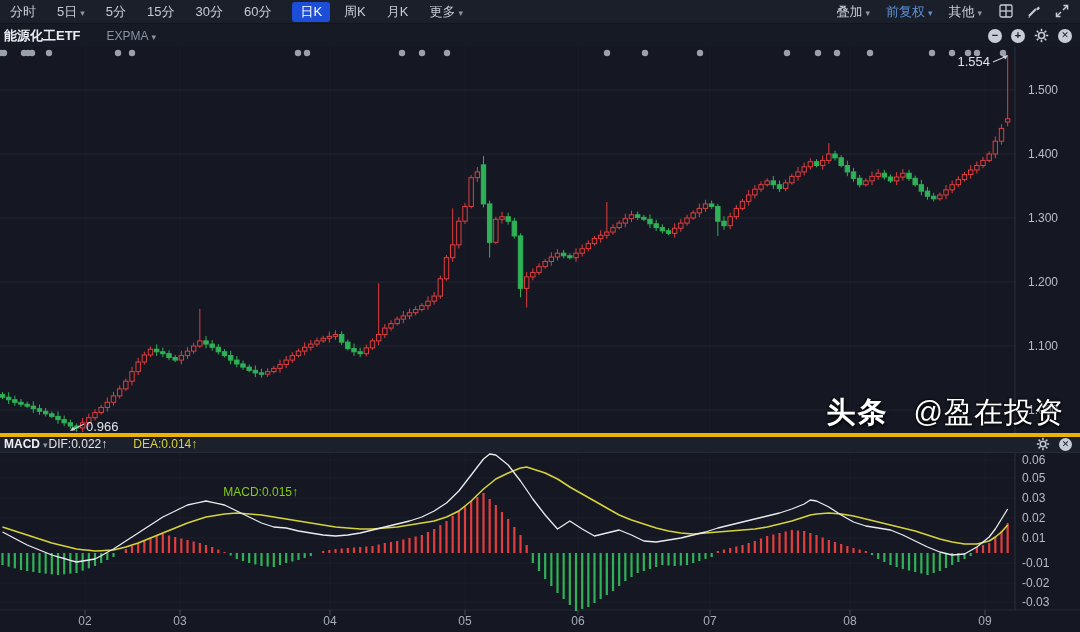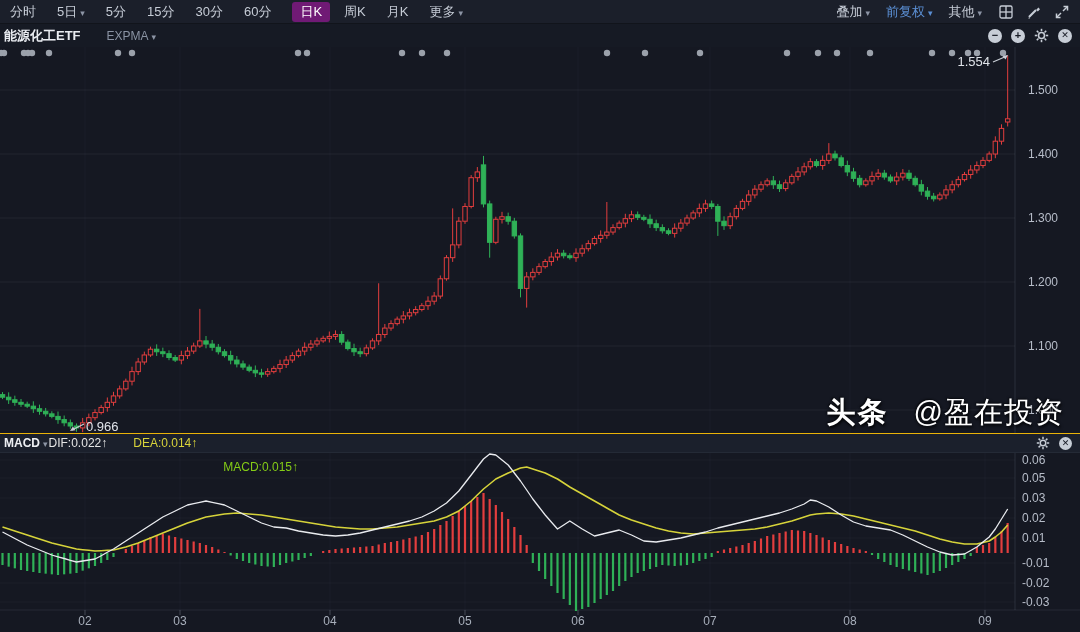--- a/index.html
+++ b/index.html
@@ -3,38 +3,38 @@
 <meta charset="utf-8">
 <style>
   html,body{margin:0;padding:0;background:#151822;width:1080px;height:632px;overflow:hidden;
     font-family:"Liberation Sans","DejaVu Sans",sans-serif;-webkit-font-smoothing:antialiased;}
   #stage{position:relative;width:1080px;height:448px;background:#151822;}
   
   .row1{position:absolute;left:0;top:0;width:1080px;height:24px;background:#1b1f2a;
     display:flex;align-items:center;font-size:13px;color:#c6ccd6;box-sizing:border-box;
     padding:0 10px;border-bottom:1px solid rgba(0,0,0,.35);z-index:5;}
   .row1 .item{margin-right:21px;cursor:default;white-space:nowrap;}
-  .row1 .item.selected{background:#701a75;color:#fff;padding:1px 8px;border-radius:3px;margin-right:14px;}
+  .row1 .item.selected{background:#1d4ed8;color:#fff;padding:1px 8px;border-radius:3px;margin-right:14px;}
   .caret{font-size:9px;color:#8d95a5;margin-left:3px;}
   .accent{color:#5b8fd4;}
   .accent .caret{color:#5b8fd4;}
-  .r1right{margin-left:auto;display:flex;align-items:center;}
+  .r1right{margin-left:auto;display:flex;align-items:flex-start;}
   .r1right .item{margin-right:16px;}
   .iconbtn{display:inline-flex;align-items:center;justify-content:center;margin-right:12px;}
   .iconbtn:last-child{margin-right:0;}
   
   .row2{position:absolute;left:0;top:24px;width:1080px;height:23px;background:#161a24;
     display:flex;align-items:center;box-sizing:border-box;padding:0 8px 0 4px;z-index:5;}
   .title{font-size:13px;font-weight:bold;color:#e9ecf1;}
   .indicator{font-size:12px;color:#8a93a3;margin-left:18px;padding-left:8px;}
   .r2right{margin-left:auto;display:flex;align-items:center;gap:9px;}
   
   .macdbar{position:absolute;left:0;top:433px;width:1080px;height:20px;background:#1b202c;
-    border-top:1px solid #eab308;border-bottom:1px solid #242a36;box-sizing:border-box;
-    display:flex;align-items:center;font-size:12px;z-index:5;padding:0 8px 0 4px;}
+    border-top:4px solid #eab308;border-bottom:1px solid #242a36;box-sizing:border-box;
+    display:flex;align-items:flex-start;font-size:12px;z-index:5;padding:0 8px 0 4px;}
   .macdbar .mname{color:#eef0f4;font-weight:bold;}
   .macdbar .dif{color:#e5e5e5;margin-left:1px;}
   .macdbar .dea{color:#d9d43a;margin-left:26px;}
   .macdbar .mval{color:#84cc16;margin-left:26px;margin-top:48px;}
   .macdbar .mbright{margin-left:auto;display:flex;align-items:center;gap:9px;}
   
   .watermark{position:absolute;right:16px;bottom:15px;z-index:9;color:#ffffff;font-size:29px;
     white-space:nowrap;text-shadow:1px 2px 3px rgba(0,0,0,.9),-1px -1px 2px rgba(0,0,0,.65);}
   .watermark .brand{font-weight:900;margin-right:25px;letter-spacing:2px;}
   .watermark .handle{font-weight:400;letter-spacing:1px;}

